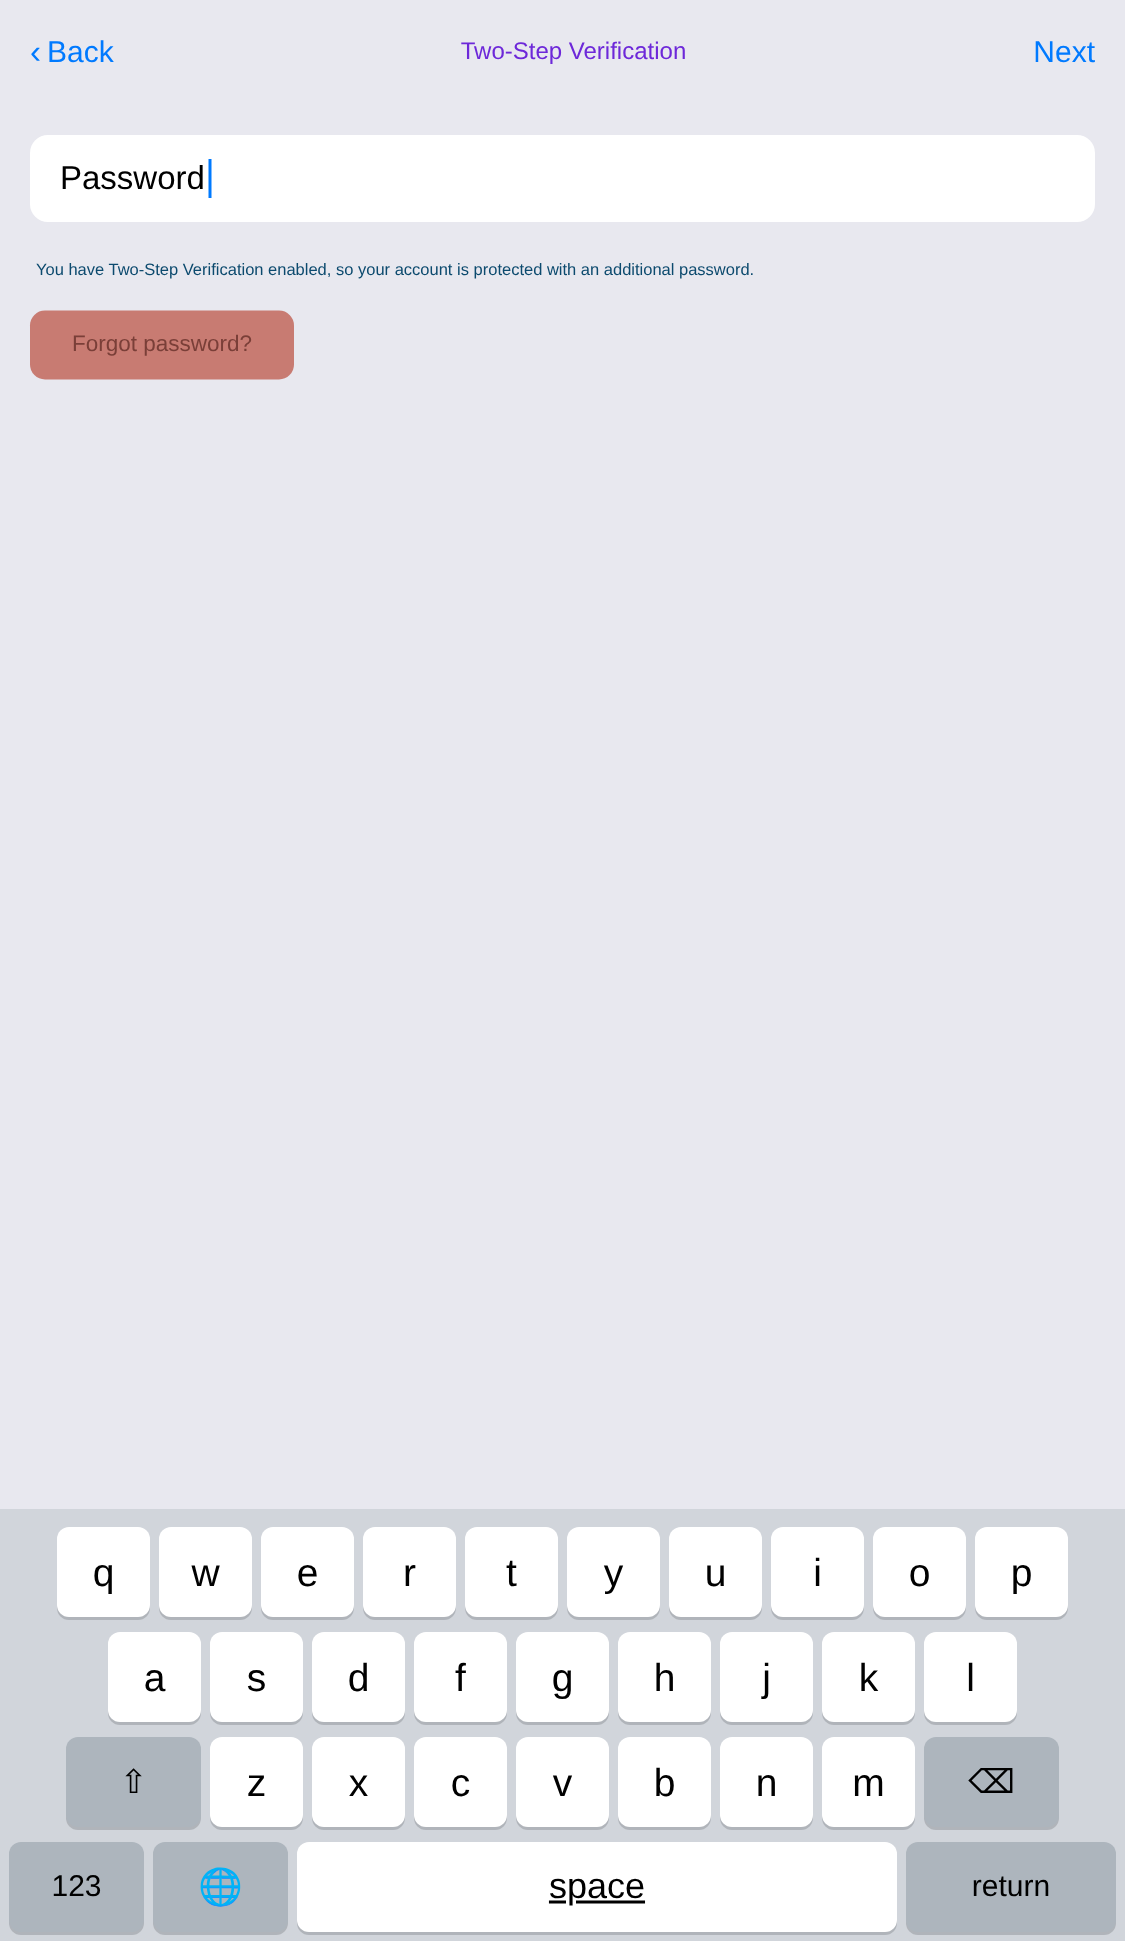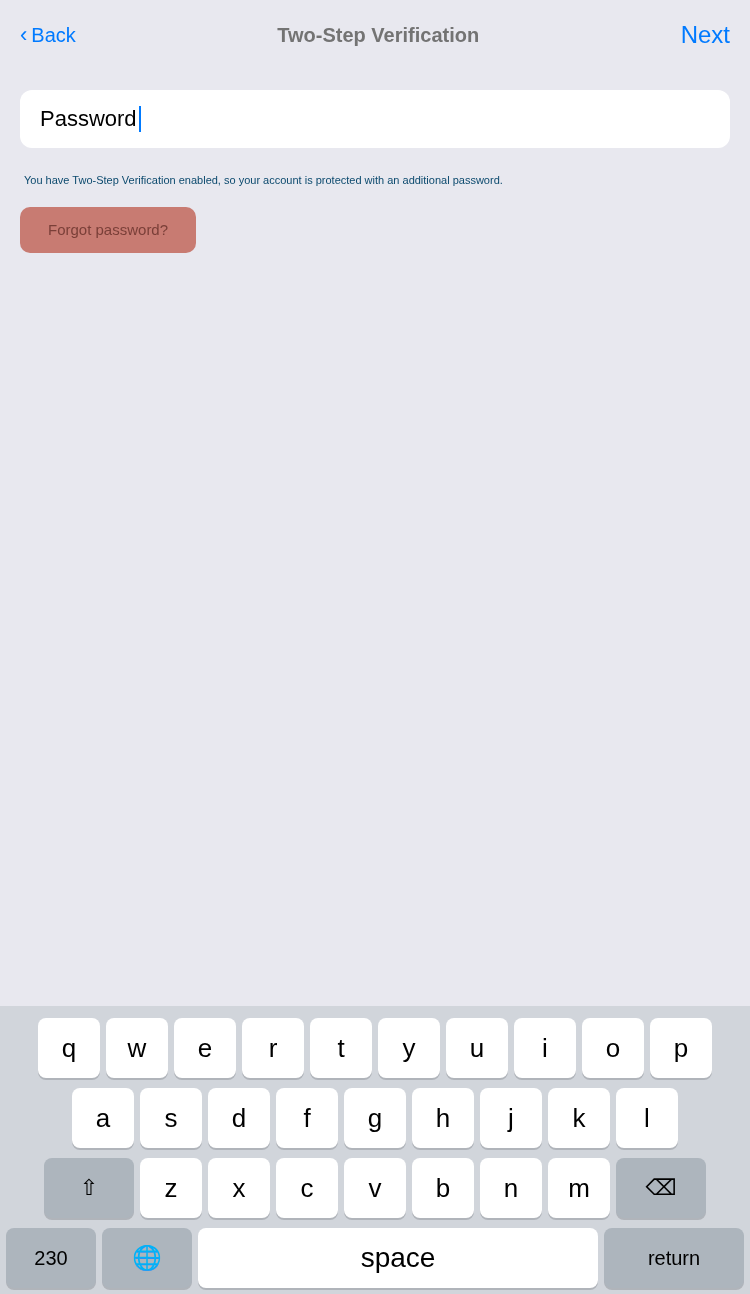--- a/index.html
+++ b/index.html
@@ -31,28 +31,28 @@
       cursor: pointer;
       gap: 4px;
     }
 
     .nav-back .chevron {
       font-size: 22px;
       margin-top: -1px;
     }
 
     .nav-title {
-      font-size: 20px;
-      font-weight: 700;
-      color: #737373;
+      font-size: 16px;
+      font-weight: 400;
+      color: #6d28d9;
     }
 
     .nav-next {
       color: #007AFF;
-      font-size: 24px;
+      font-size: 20px;
       font-weight: 500;
       cursor: pointer;
     }
 
     
     .content {
       padding: 20px 20px 0 20px;
     }
 
     
@@ -159,21 +159,22 @@
       width: 90px;
       font-size: 20px;
     }
 
     .key-globe {
       width: 90px;
     }
 
     .key-space {
       flex: 1;
-      font-size: 28px;
+      font-size: 24px;
+      text-decoration: underline;
     }
 
     .key-return {
       width: 140px;
       font-size: 20px;
       justify-content: center;
     }
 
     .shift-icon {
       font-size: 22px;
@@ -255,21 +256,21 @@
     <div class="key key-letter">b</div>
     <div class="key key-letter">n</div>
     <div class="key key-letter">m</div>
     <div class="key key-special key-delete">
       <span class="delete-icon">⌫</span>
     </div>
   </div>
 
   <div class="keyboard-row">
     <div class="key key-special key-numbers">
-      <span>230</span>
+      <span>123</span>
     </div>
     <div class="key key-special key-globe">
       <span class="globe-icon">🌐</span>
     </div>
     <div class="key key-space">
       <span>space</span>
     </div>
     <div class="key key-special key-return">
       <span>return</span>
     </div>

